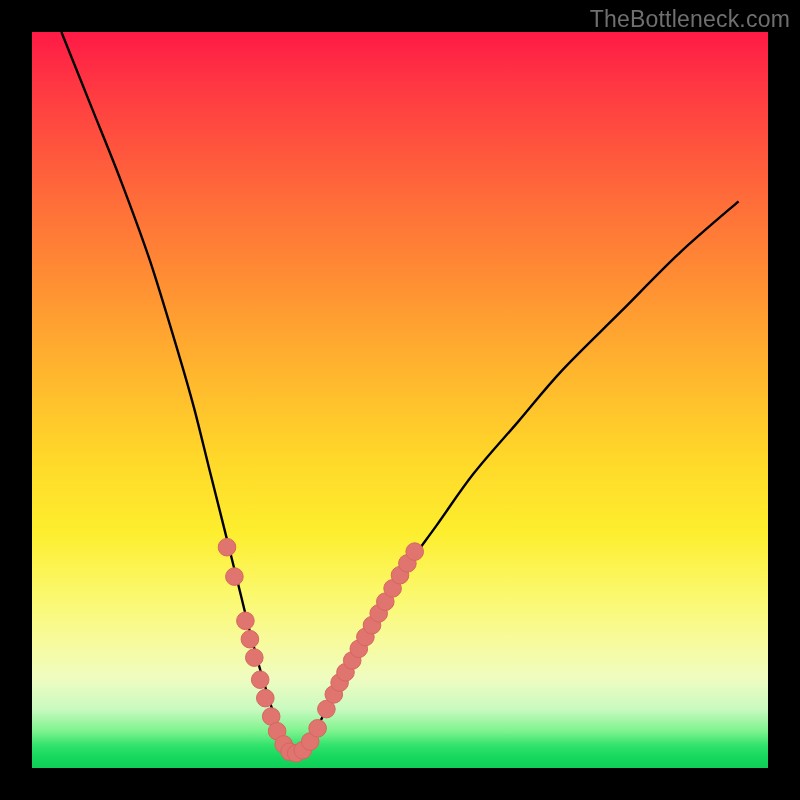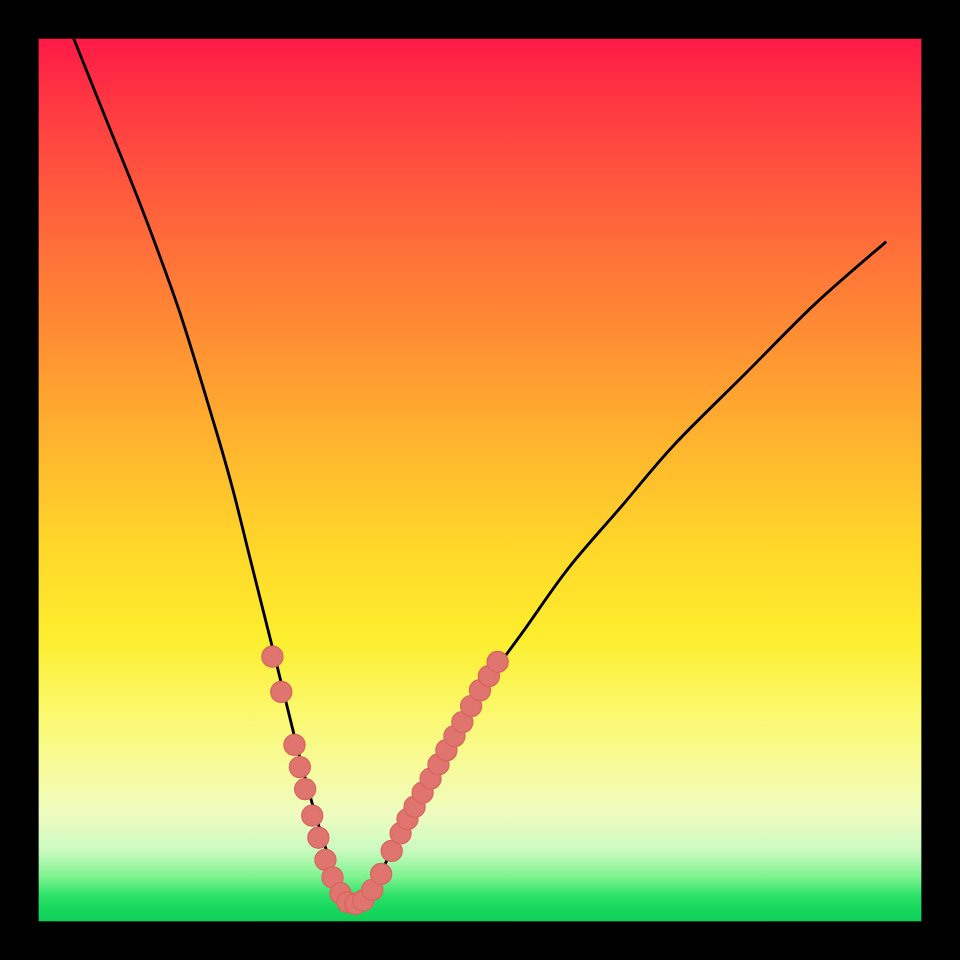--- a/index.html
+++ b/index.html
@@ -62,20 +62,21 @@
     letter-spacing: 0.2px;
     font-weight: 500;
     user-select: none;
   }
 </style>
 </head>
 <body>
 
 <div class="stage">
 
+  <div class="watermark">TheBottleneck.com</div>
 
   <div class="plot">
     <div class="gradient"></div>
     <svg class="curves" viewBox="0 0 736 736" preserveAspectRatio="none">
       <g id="curve-group">
           <path d="M 29.4 0.0 C 34.3 12.3 49.1 49.1 58.9 73.6 C 68.7 98.1 78.5 121.4 88.3 147.2 C 98.1 173.0 107.9 198.7 117.8 228.2 C 127.6 257.6 139.8 299.3 147.2 323.8 C 154.6 348.4 157.0 357.0 161.9 375.4 C 166.8 393.8 171.7 414.6 176.6 434.2 C 181.5 453.9 186.5 473.5 191.4 493.1 C 196.3 512.7 201.2 532.4 206.1 552.0 C 211.0 571.6 215.9 592.5 220.8 610.9 C 225.7 629.3 230.6 646.5 235.5 662.4 C 240.4 678.3 246.6 696.7 250.2 706.6 C 253.9 716.4 255.1 718.8 257.6 721.3 C 260.1 723.7 261.3 723.7 265.0 721.3 C 268.6 718.8 274.8 713.9 279.7 706.6 C 284.6 699.2 288.3 688.2 294.4 677.1 C 300.5 666.1 309.1 653.8 316.5 640.3 C 323.8 626.8 330.0 612.1 338.6 596.2 C 347.1 580.2 357.0 561.8 368.0 544.6 C 379.0 527.5 392.5 510.3 404.8 493.1 C 417.1 475.9 428.1 458.8 441.6 441.6 C 455.1 424.4 471.0 407.3 485.8 390.1 C 500.5 372.9 512.7 357.0 529.9 338.6 C 547.1 320.2 569.2 299.3 588.8 279.7 C 608.4 260.1 628.1 239.2 647.7 220.8 C 667.3 202.4 696.7 177.9 706.6 169.3" fill="none" stroke="#000000" stroke-width="2.4"></path>
         </g>
       <g id="marker-group">
           <circle cx="195.0" cy="515.2" r="8.8" fill="#e0746f" stroke="#d8655f" stroke-width="1"></circle>
           <circle cx="202.4" cy="544.6" r="8.8" fill="#e0746f" stroke="#d8655f" stroke-width="1"></circle>

